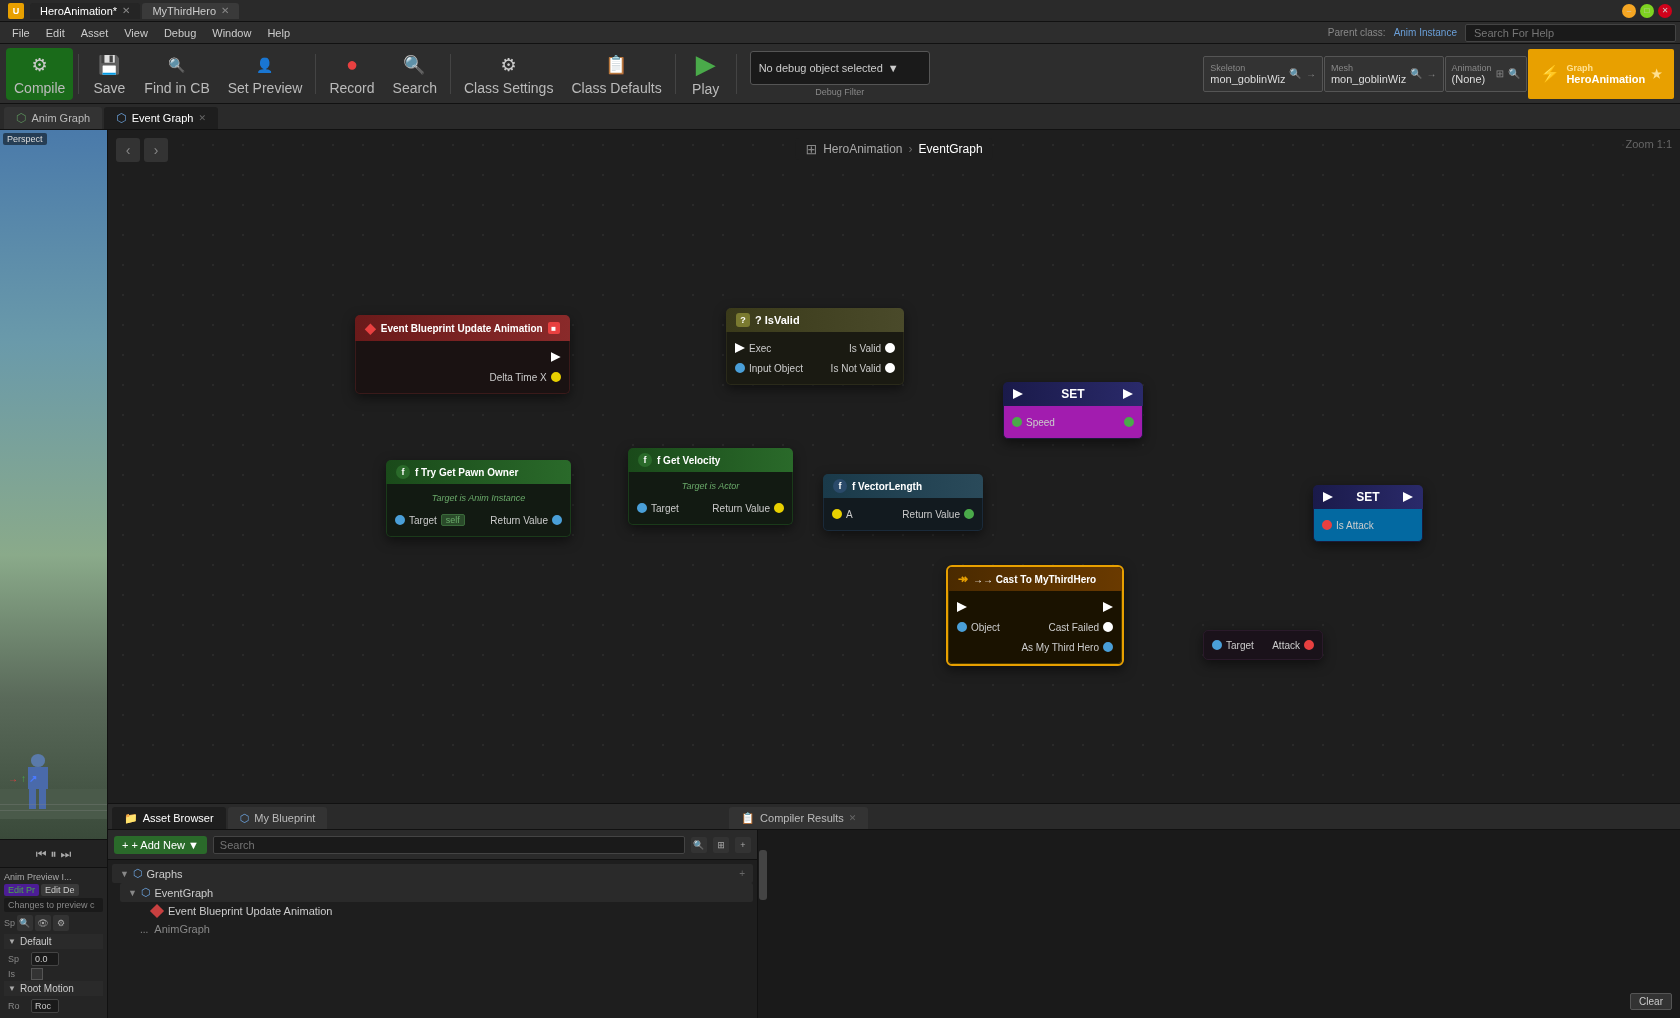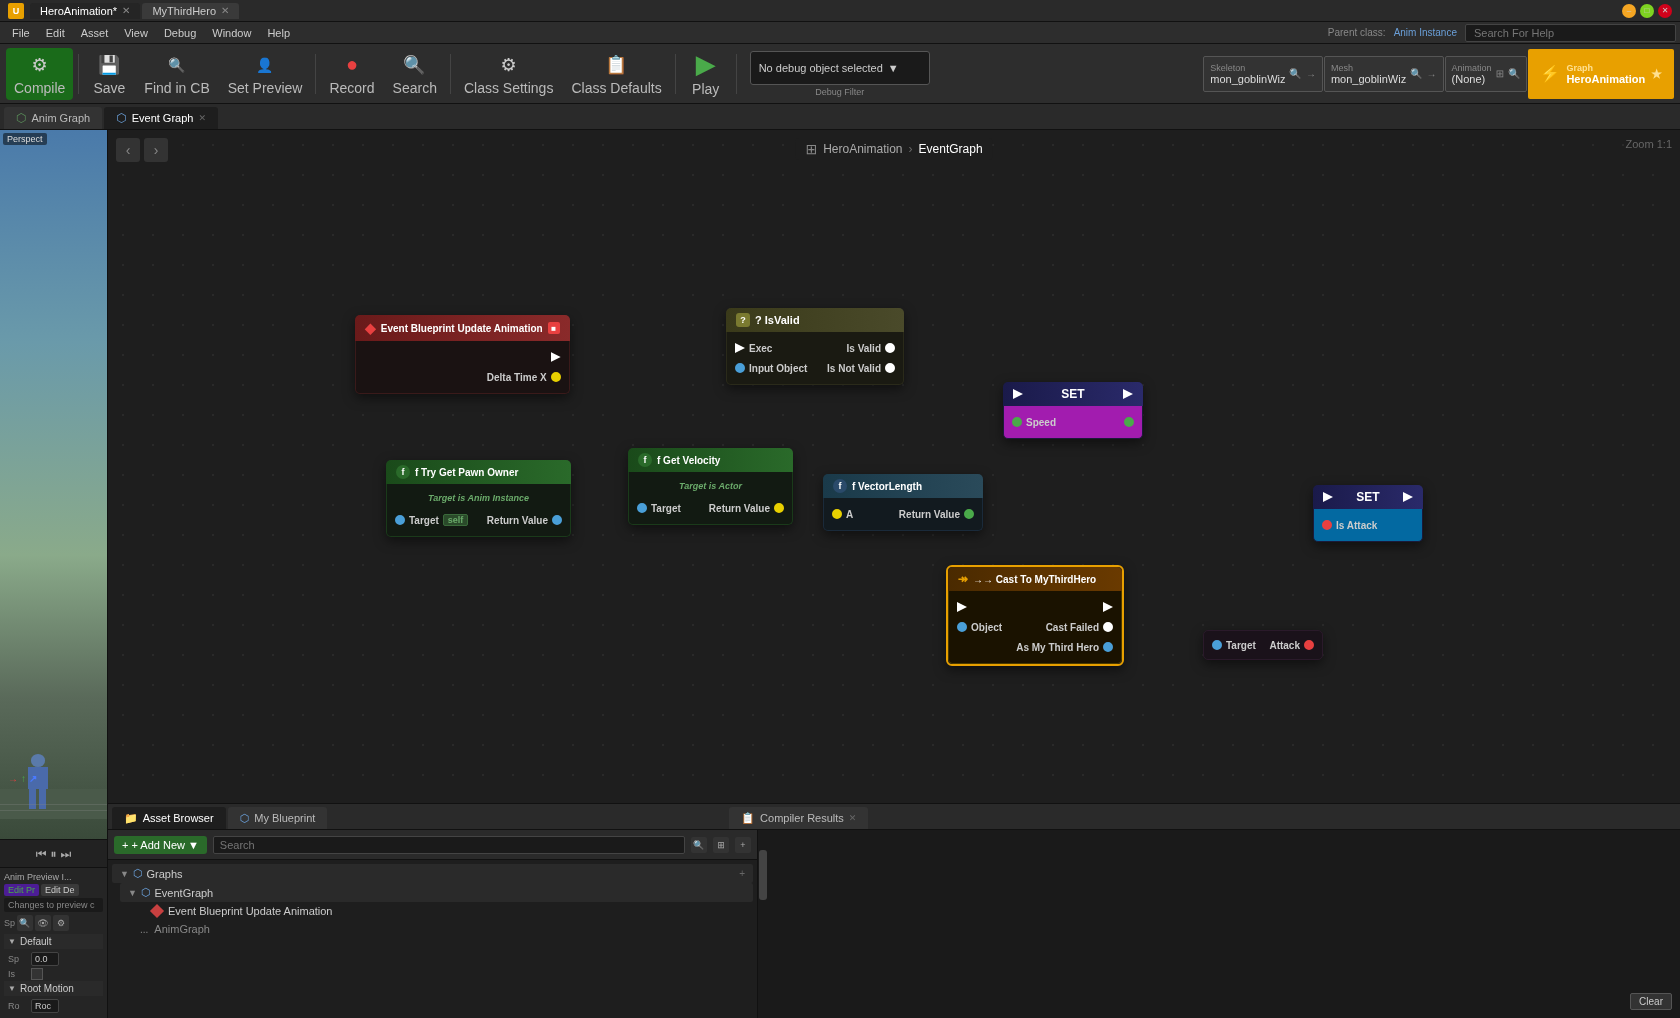--- a/index.html
+++ b/index.html
@@ -86,21 +86,21 @@
     .nav-arrows { position: absolute; top: 8px; left: 8px; display: flex; gap: 4px; }
     .nav-arrow-btn { width: 24px; height: 24px; background: #333; border-radius: 3px; display: flex; align-items: center; justify-content: center; color: #888; cursor: pointer; font-size: 14px; }
 
     
     .zoom-indicator { position: absolute; top: 8px; right: 8px; font-size: 11px; color: #666; }
 
     
     .bp-node { position: absolute; border-radius: 6px; min-width: 160px; box-shadow: 0 4px 12px rgba(0,0,0,0.5); }
     .bp-node-header { padding: 5px 10px; border-radius: 5px 5px 0 0; display: flex; align-items: center; gap: 5px; font-size: 11px; font-weight: bold; }
     .bp-node-body { background: #1e2a1e; padding: 6px 0; border-radius: 0 0 5px 5px; border: 1px solid #2a3a2a; border-top: none; }
-    .node-row { display: flex; align-items: center; padding: 2px 8px; gap: 4px; font-size: 10px; min-height: 20px; font-weight: bold; }
+    .node-row { display: flex; align-items: center; padding: 2px 8px; gap: 4px; font-size: 10px; min-height: 20px; }
     .pin-circle { width: 10px; height: 10px; border-radius: 50%; border: 2px solid; flex-shrink: 0; }
     .pin-white { background: #fff; border-color: #fff; }
     .pin-blue { background: #4a9fd8; border-color: #4a9fd8; }
     .pin-yellow { background: #e8d000; border-color: #e8d000; }
     .pin-green { background: #4aaa4a; border-color: #4aaa4a; }
     .pin-red { background: #e84040; border-color: #e84040; }
     .pin-arrow-white { background: #fff; clip-path: polygon(0 0, 100% 50%, 0 100%); width: 10px; height: 10px; flex-shrink: 0; }
     .node-label { color: #ccc; font-size: 10px; }
     .node-label-right { color: #ccc; font-size: 10px; margin-left: auto; }
     .node-spacer { flex: 1; }

